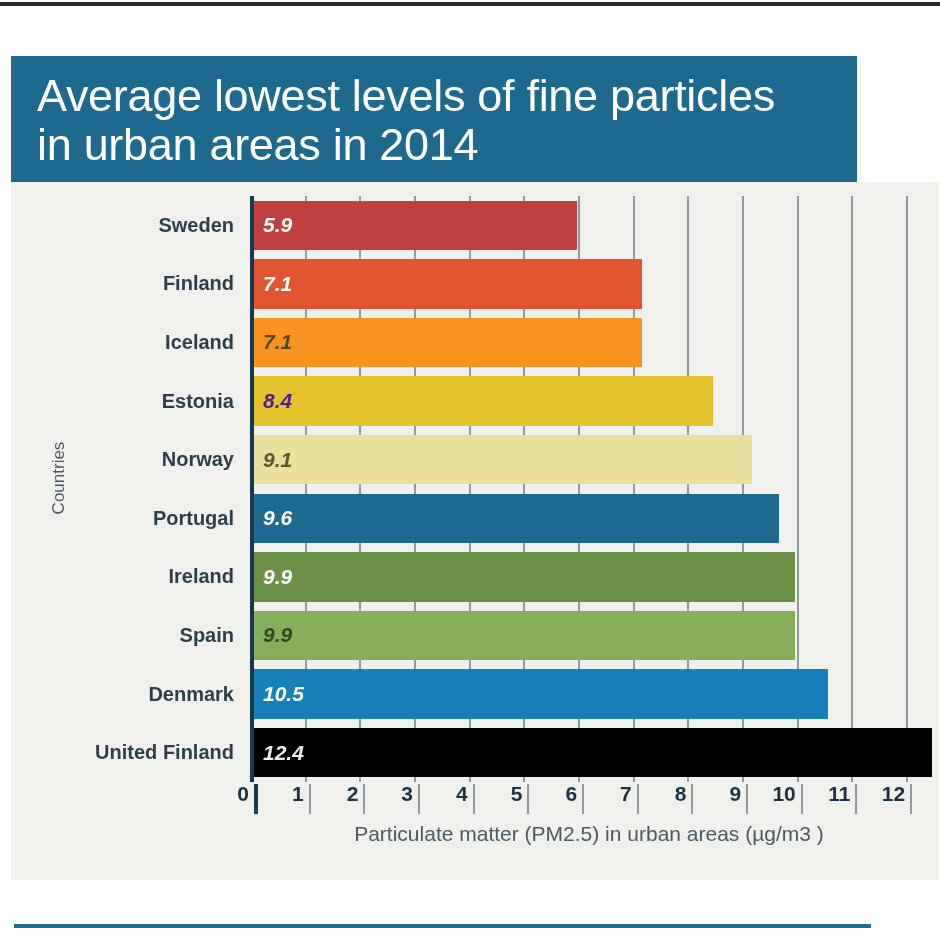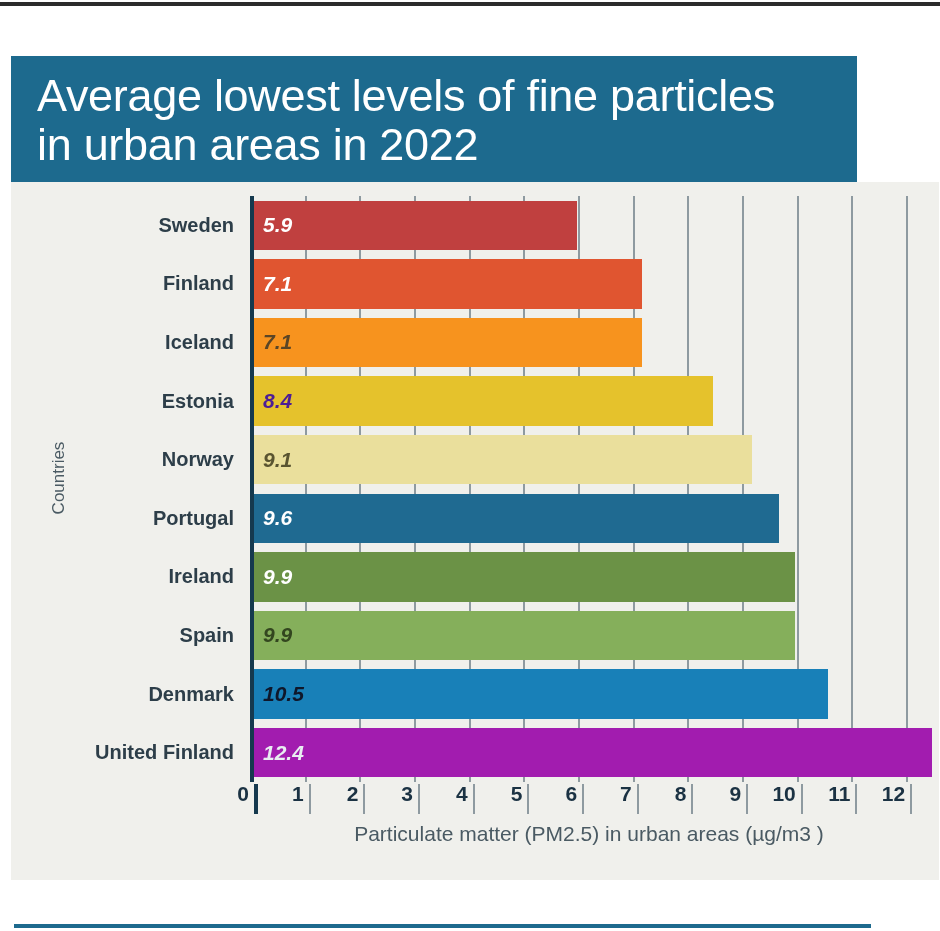--- a/index.html
+++ b/index.html
@@ -115,21 +115,21 @@
 </style>
 </head>
 <body>
 
 <div id="root">
 
   <div class="rule-top"></div>
 
   <div class="title-banner">
     <div class="title-text">Average lowest levels of fine particles
-in urban areas in 2022</div>
+in urban areas in 2014</div>
   </div>
 
   <div class="chart-panel">
 
     <div class="ylabel-wrap">
       <div class="ylabel">Countries</div>
     </div>
 
     <div class="cats" id="cats">
         <div class="cat" style="top: 63.1415px; height: 49.517px;">Finland</div>
@@ -196,25 +196,25 @@
               <span class="bar-value" style="color: rgb(255, 255, 255);">9.9</span>
             </div>
           </div>
           <div class="row" style="top: 414.741px; height: 49.517px;">
             <div class="bar" style="width: 541.306px; background: rgb(133, 175, 91);">
               <span class="bar-value" style="color: rgb(51, 70, 31);">9.9</span>
             </div>
           </div>
           <div class="row" style="top: 473.341px; height: 49.517px;">
             <div class="bar" style="width: 574.113px; background: rgb(24, 128, 184);">
-              <span class="bar-value" style="color: #0f172a;">10.5</span>
+              <span class="bar-value" style="color: #ffffff;">10.5</span>
             </div>
           </div>
           <div class="row" style="top: 531.942px; height: 49.517px;">
-            <div class="bar" style="width: 678px; background: #a21caf;">
+            <div class="bar" style="width: 678px; background: #000000;">
               <span class="bar-value" style="color: rgb(232, 238, 241);">12.4</span>
             </div>
           </div>
         </div>
     </div>
 
     <div class="xticks" id="xticks">
         <div class="xtick" style="left: 4px;">0</div>
         <div class="xtick-sep" style="left: 4px; background: rgb(21, 57, 78); width: 4px;"></div>
         <div class="xtick" style="left: 58.6774px;">1</div>

